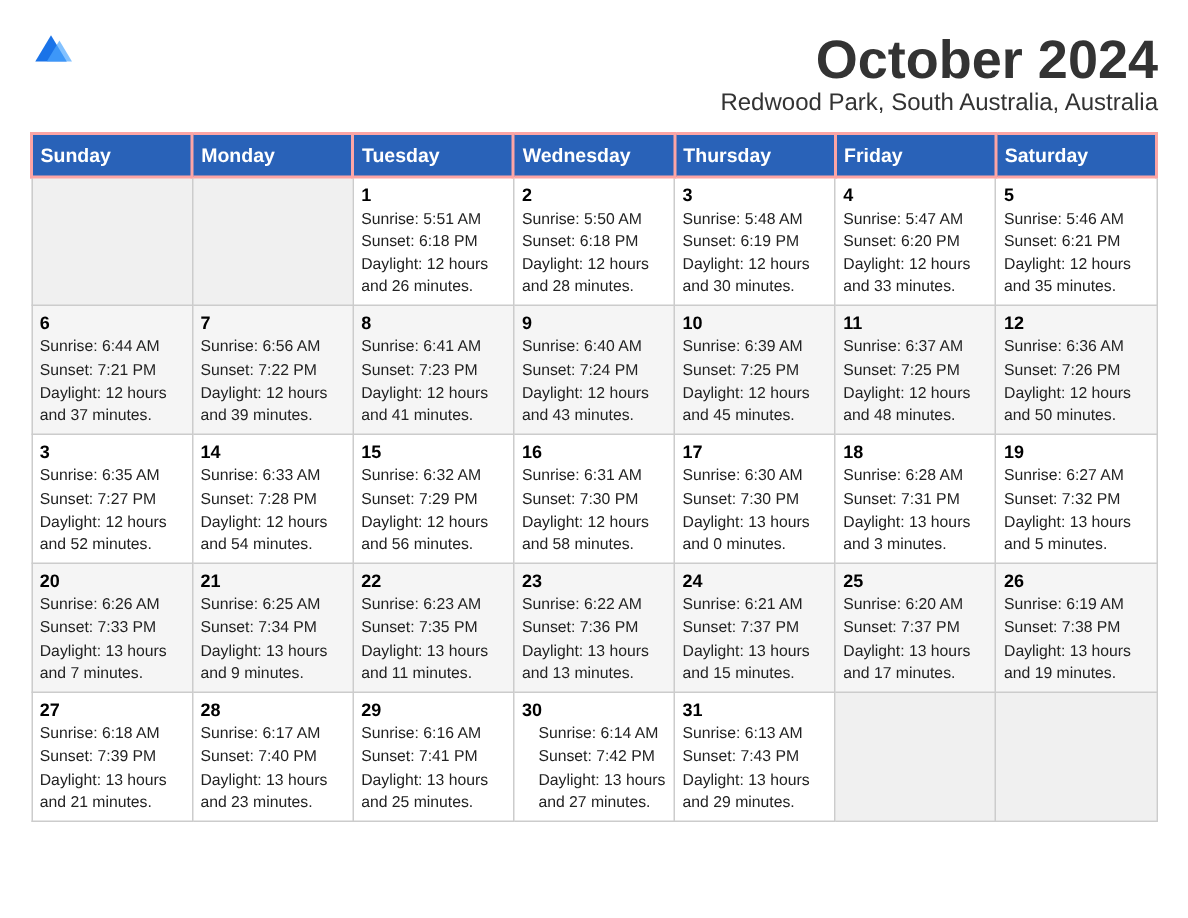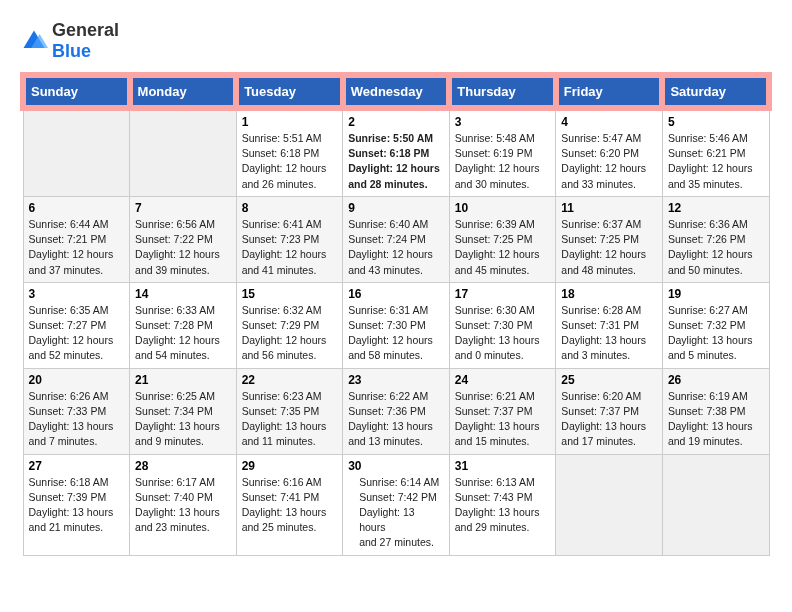--- a/index.html
+++ b/index.html
@@ -54,21 +54,21 @@
       border-collapse: collapse;
       font-size: 11px;
     }
     thead tr th {
       background-color: #2962b8;
       color: #fff;
       padding: 6px 5px;
       text-align: left;
       font-size: 13px;
       font-weight: bold;
-      border: 6px solid #fca5a5;
+      border: 2px solid #fca5a5;
     }
     tbody tr td {
       border: 1px solid #ccc;
       padding: 4px 5px;
       vertical-align: top;
       width: 14.28%;
       min-height: 80px;
     }
     tbody tr:nth-child(even) td {
       background-color: #f5f5f5;
@@ -93,24 +93,24 @@
   </style>
 </head>
 <body>
 
 <div class="header">
   <div class="logo">
     <svg class="logo-icon" viewBox="0 0 40 40" xmlns="http://www.w3.org/2000/svg">
       <polygon points="20,5 35,30 5,30" fill="#1a73e8"></polygon>
       <polygon points="28,10 40,30 16,30" fill="#4da6ff" opacity="0.7"></polygon>
     </svg>
-    <div>
-      <span class="logo-text-general">General</span><br>
-      <span class="logo-text-blue">Blue</span>
-    </div>
+  </div>
+  <div class="title-block">
+    <div class="main-title">October 2024</div>
+    <div class="sub-title">Redwood Park, South Australia, Australia</div>
   </div>
 </div>
 
 <table>
   <thead>
     <tr>
     <th>Sunday</th>
         <th>Monday</th>
         <th>Tuesday</th>
         <th>Wednesday</th>
@@ -125,21 +125,21 @@
         <td class="empty-cell"></td>
         <td>
           <span class="day-number">1</span>
           <div class="day-detail" style="white-space: pre-line;">Sunrise: 5:51 AM
 Sunset: 6:18 PM
 Daylight: 12 hours
 and 26 minutes.</div>
         </td>
         <td>
           <span class="day-number">2</span>
-          <div class="day-detail" style="white-space: pre-line; font-weight: bold;">Sunrise: 5:50 AM
+          <div class="day-detail" style="white-space: pre-line;">Sunrise: 5:50 AM
 Sunset: 6:18 PM
 Daylight: 12 hours
 and 28 minutes.</div>
         </td>
         <td>
           <span class="day-number">3</span>
           <div class="day-detail" style="white-space: pre-line;">Sunrise: 5:48 AM
 Sunset: 6:19 PM
 Daylight: 12 hours
 and 30 minutes.</div>

